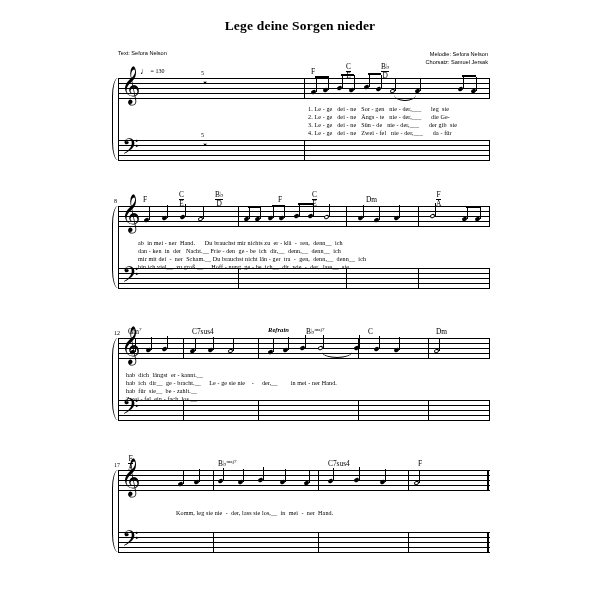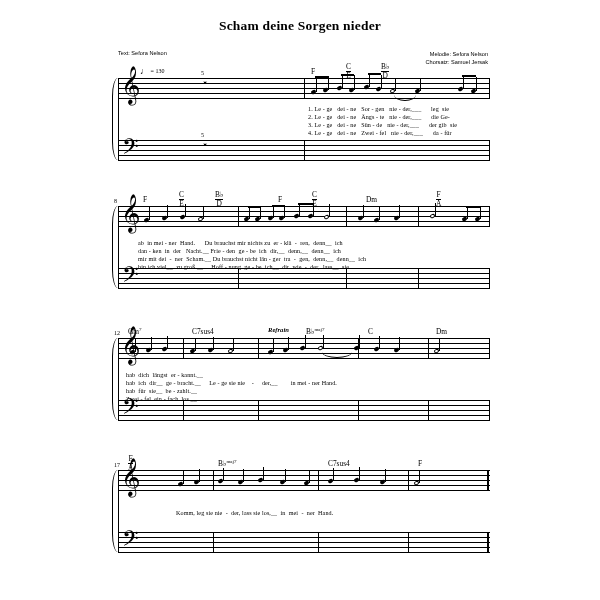--- a/index.html
+++ b/index.html
@@ -174,21 +174,21 @@
     font-style: italic;
     font-family: "Liberation Serif", serif;
     font-weight: bold;
   }
 </style>
 </head>
 <body>
 
 <div class="page">
 
-  <div class="title">Scham deine Sorgen nieder</div>
+  <div class="title">Lege deine Sorgen nieder</div>
 
   <div class="credit-left">Text: Sefora Nelson</div>
   <div class="credit-right">
     <div>Melodie: Sefora Nelson</div>
     <div>Chorsatz: Samuel Jersak</div>
   </div>
 
   <div class="tempo">
     <span class="note">♩</span>
     <span>= 130</span>

